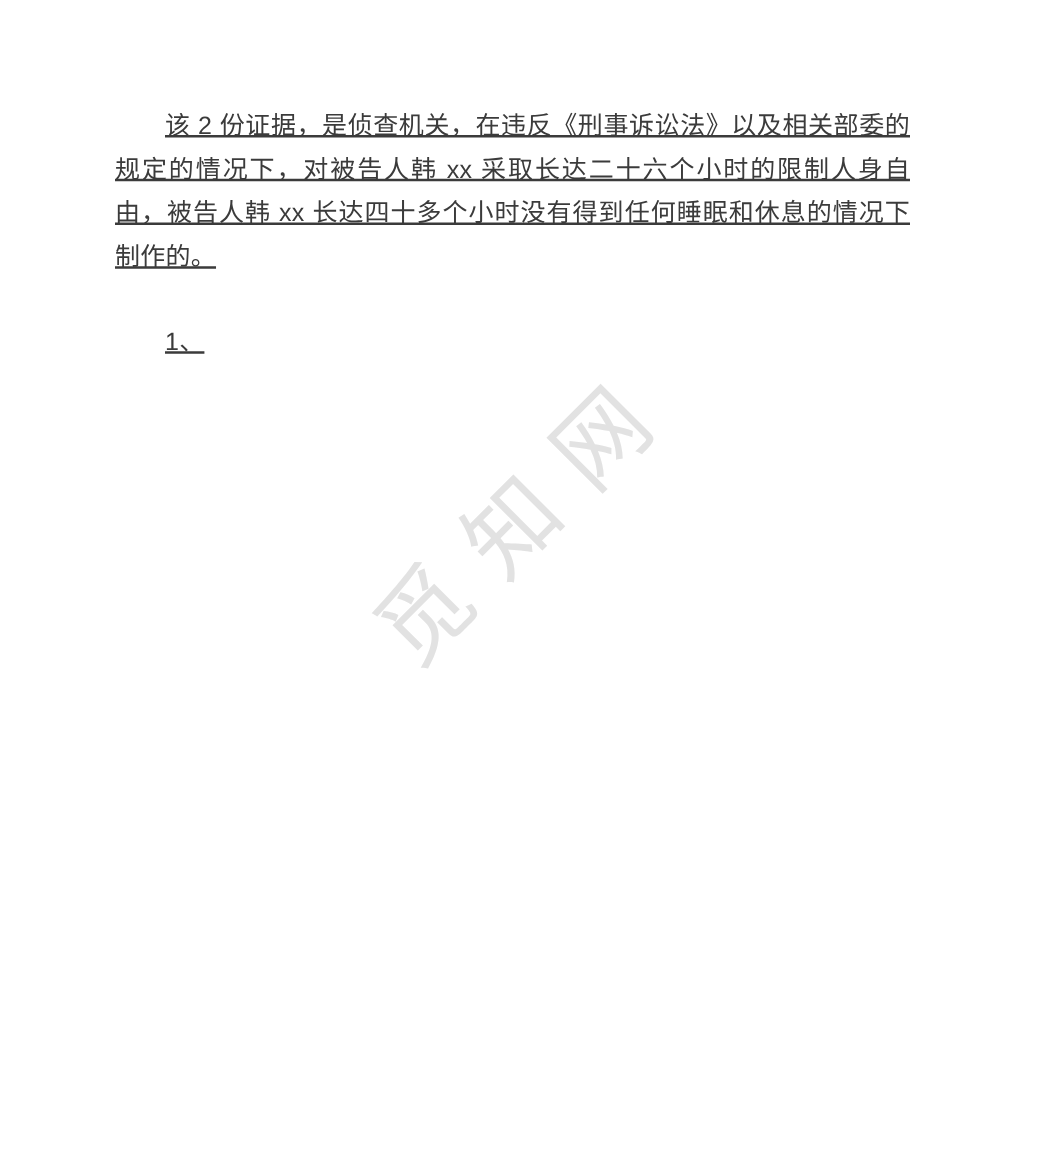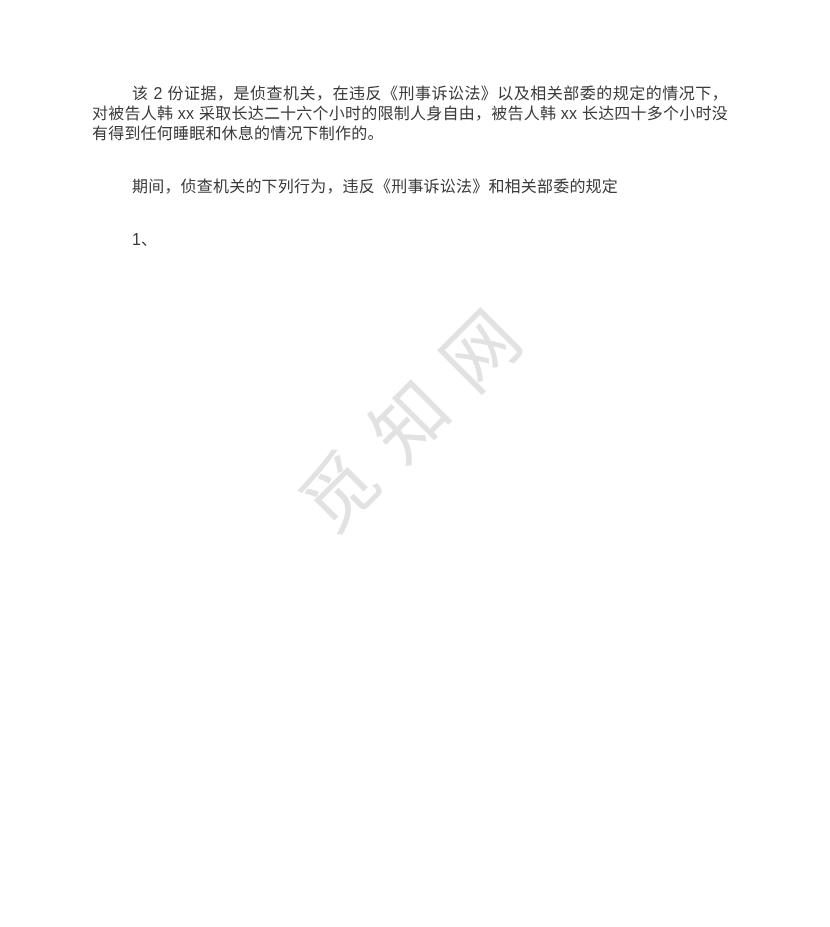--- a/index.html
+++ b/index.html
@@ -30,39 +30,39 @@
     pointer-events: none;
     z-index: 0;
   }
   .doc-body {
     position: absolute;
     left: 92px;
     top: 84px;
     width: 636px;
     z-index: 1;
     color: #3b3b3b;
-    font-size: 16px;
-    line-height: 20px;
+    font-size: 20px;
+    line-height: 35px;
     text-align: justify;
     letter-spacing: 0.2px;
+    text-decoration: underline;
   }
   .doc-body p {
     margin: 0 0 33px 0;
     text-indent: 40px;
   }
   .doc-body p:last-child {
     margin-bottom: 0;
   }
 </style>
 </head>
 <body>
 
 <div class="page" style="background: rgb(255, 255, 255);">
 
   <div class="watermark" style="color: rgb(226, 226, 226);">觅知网</div>
 
   <div class="doc-body" style="color: rgb(59, 59, 59);">
     <p>该 2 份证据，是侦查机关，在违反《刑事诉讼法》以及相关部委的规定的情况下，对被告人韩 xx 采取长达二十六个小时的限制人身自由，被告人韩 xx 长达四十多个小时没有得到任何睡眠和休息的情况下制作的。</p>
-    <p>期间，侦查机关的下列行为，违反《刑事诉讼法》和相关部委的规定</p>
     <p>1、</p>
   </div>
 
 </div>
 
 </body></html>

